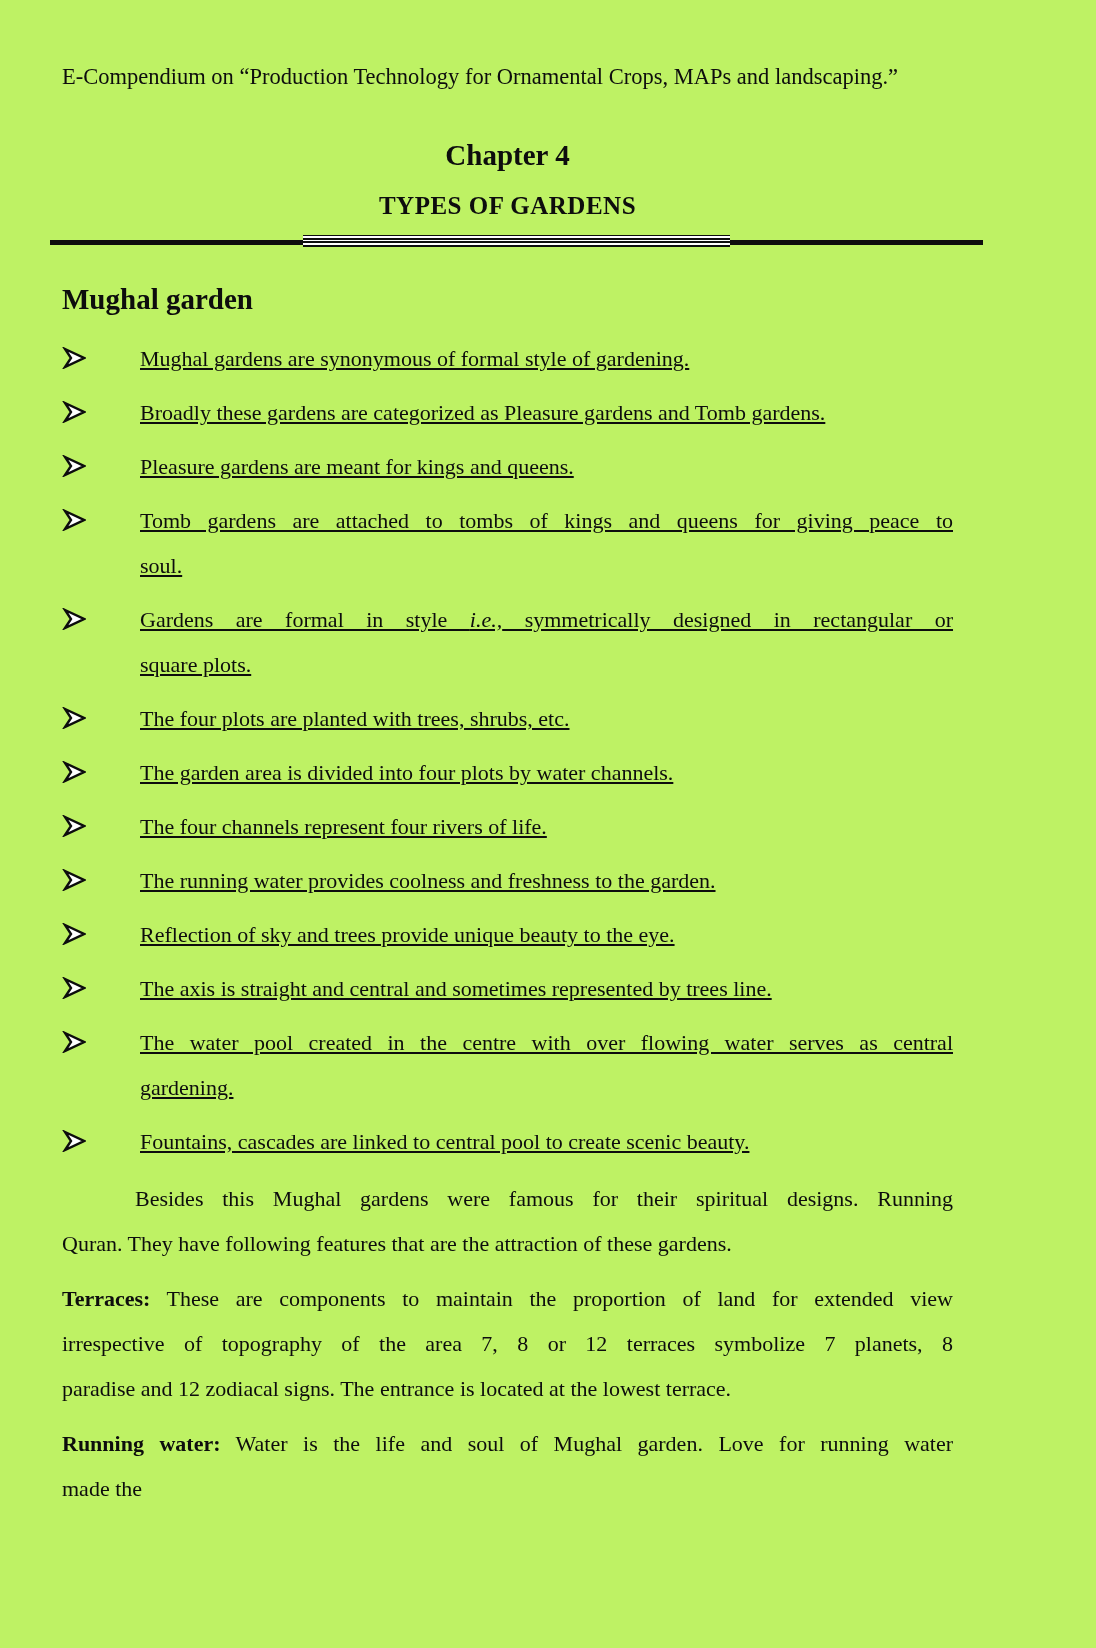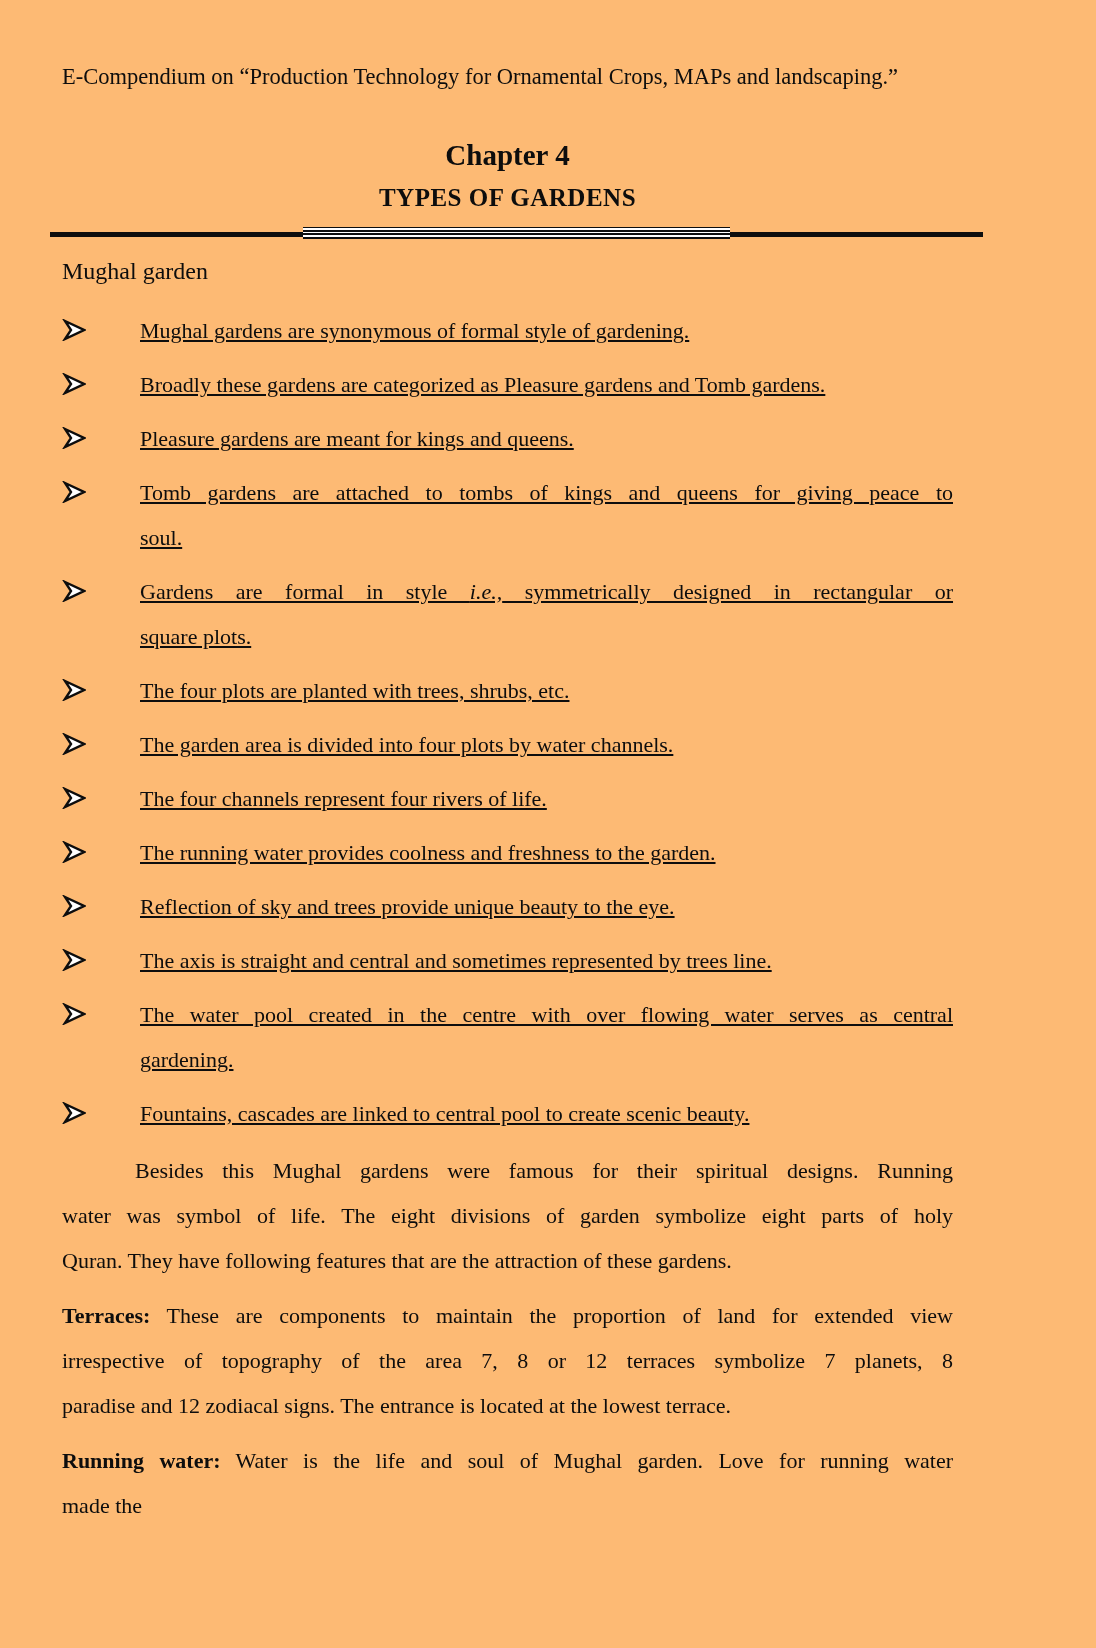--- a/index.html
+++ b/index.html
@@ -1,41 +1,41 @@
 <!DOCTYPE html>
 <html><head>
 <meta charset="utf-8">
 <style>
   html, body { margin: 0; padding: 0; background: #ffffff; }
   .page {
     position: relative;
     width: 1096px;
     height: 1648px;
     box-sizing: border-box;
-    background: #fdba74;
+    background: #bef264;
     color: #0d0d0d;
     font-family: "Liberation Serif", "DejaVu Serif", serif;
     font-size: 22px;
     padding: 62px 143px 0 62px;
     overflow: hidden;
   }
   .doc-header {
     white-space: nowrap;
     font-size: 22.5px;
     line-height: 30px;
   }
   .chapter-heading {
     margin-top: 48px;
     text-align: center;
     font-weight: 700;
     font-size: 29px;
     line-height: 30px;
   }
   .page-title {
-    margin-top: 12px;
+    margin-top: 20px;
     text-align: center;
     font-weight: 700;
     font-size: 25px;
     letter-spacing: 0.5px;
     line-height: 32px;
   }
   .title-rule {
     display: flex;
     align-items: center;
     height: 14px;
@@ -48,23 +48,23 @@
     margin-top: 2px;
   }
   .rule-stripes {
     width: 427px;
     height: 12px;
     box-sizing: border-box;
     background: repeating-linear-gradient(180deg, #0e0e0e 0px, #0e0e0e 1.4px, #ffffff 1.4px, #ffffff 3.2px);
     border-bottom: 2.5px solid #0e0e0e;
   }
   .section-heading {
-    margin-top: 16px;
-    font-weight: 400;
-    font-size: 24px;
+    margin-top: 36px;
+    font-weight: 700;
+    font-size: 29px;
     line-height: 30px;
   }
   .bullet-list { margin-top: 22px; }
   .bullet {
     display: flex;
     margin-bottom: 9px;
     text-decoration: underline;
   }
   .marker {
     flex: none;
@@ -252,21 +252,20 @@
         </span>
       <div class="btext">
           <div class="ln">Fountains, cascades are linked to central pool to create scenic beauty.</div>
         </div>
     </div>
 
   </div>
 
   <div class="para">
     <div class="ln fill indent">Besides this Mughal gardens were famous for their spiritual designs. Running</div>
-    <div class="ln fill">water was symbol of life. The eight divisions of garden symbolize eight parts of holy</div>
     <div class="ln">Quran. They have following features that are the attraction of these gardens.</div>
   </div>
 
   <div class="para-feature">
     <div class="ln fill"><span class="lbl">Terraces:</span><span> These are components to maintain the proportion of land for extended view</span></div>
     <div class="ln fill">irrespective of topography of the area 7, 8 or 12 terraces symbolize 7 planets, 8</div>
     <div class="ln">paradise and 12 zodiacal signs. The entrance is located at the lowest terrace.</div>
   </div>
 
   <div class="para-feature">

